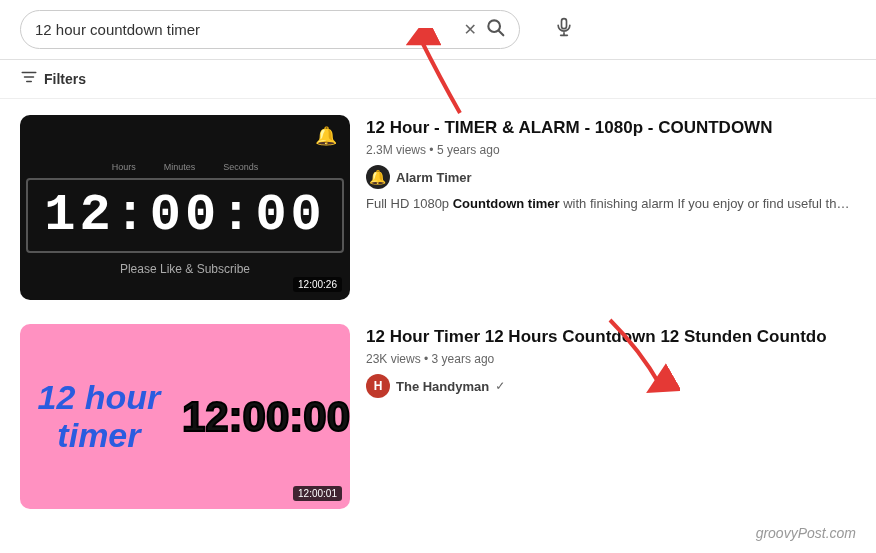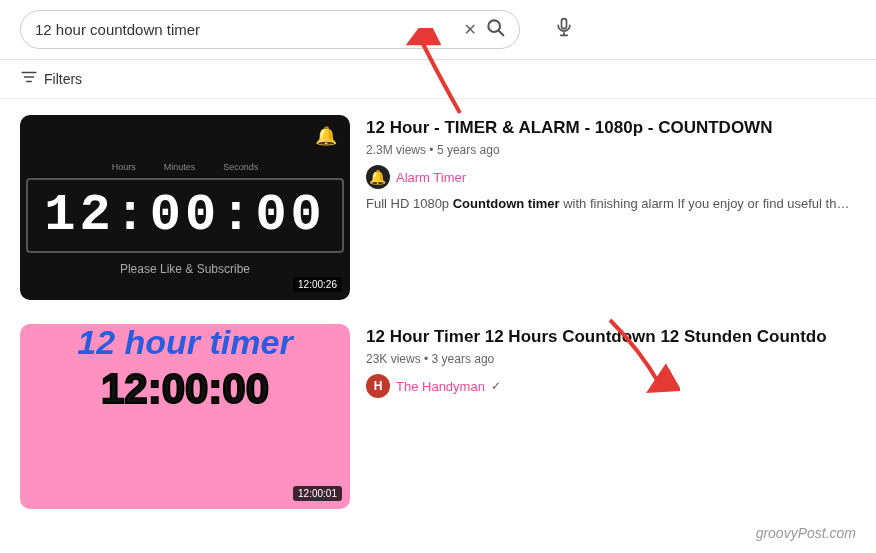--- a/index.html
+++ b/index.html
@@ -67,21 +67,21 @@
       padding: 8px 20px;
       border-bottom: 1px solid #eee;
     }
     .filters-icon {
       color: #444;
       font-size: 16px;
       margin-right: 6px;
     }
     .filters-label {
       font-size: 14px;
-      font-weight: 400;
+      font-weight: 700;
       color: #333;
     }
 
     
     .results-container {
       padding: 16px 20px;
       overflow: hidden;
     }
 
     
@@ -148,22 +148,23 @@
       position: absolute;
       bottom: 24px;
       color: #aaa;
       font-size: 12px;
     }
 
     
     .thumb-2 {
       background: #ff91c1;
       display: flex;
-      flex-direction: column;
-      align-items: center;
+      flex-direction: row;
+      align-items: center;
+      justify-content: center;
       gap: 4px;
     }
     .thumb-2 .title-text {
       color: #2a5cdf;
       font-size: 34px;
       font-weight: 900;
       font-style: italic;
       text-align: center;
       line-height: 1.1;
     }
@@ -215,22 +216,22 @@
     }
     .channel-avatar {
       width: 24px;
       height: 24px;
       border-radius: 50%;
       overflow: hidden;
       flex-shrink: 0;
     }
     .channel-name {
       font-size: 13px;
-      color: #ec4899;
-      font-weight: 400;
+      color: #404040;
+      font-weight: 700;
     }
     .verified-icon {
       color: #666;
       font-size: 12px;
     }
     .video-description {
       font-size: 13px;
       color: #555;
       line-height: 1.4;
       overflow: hidden;

